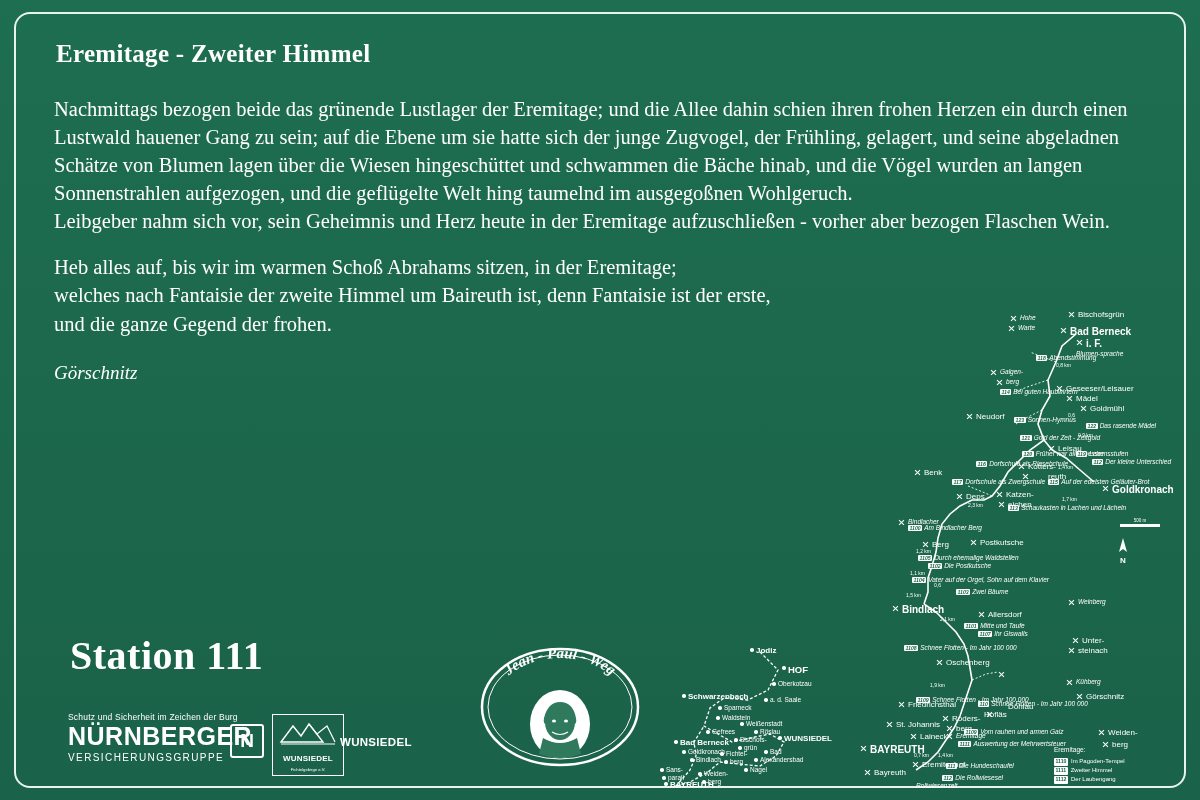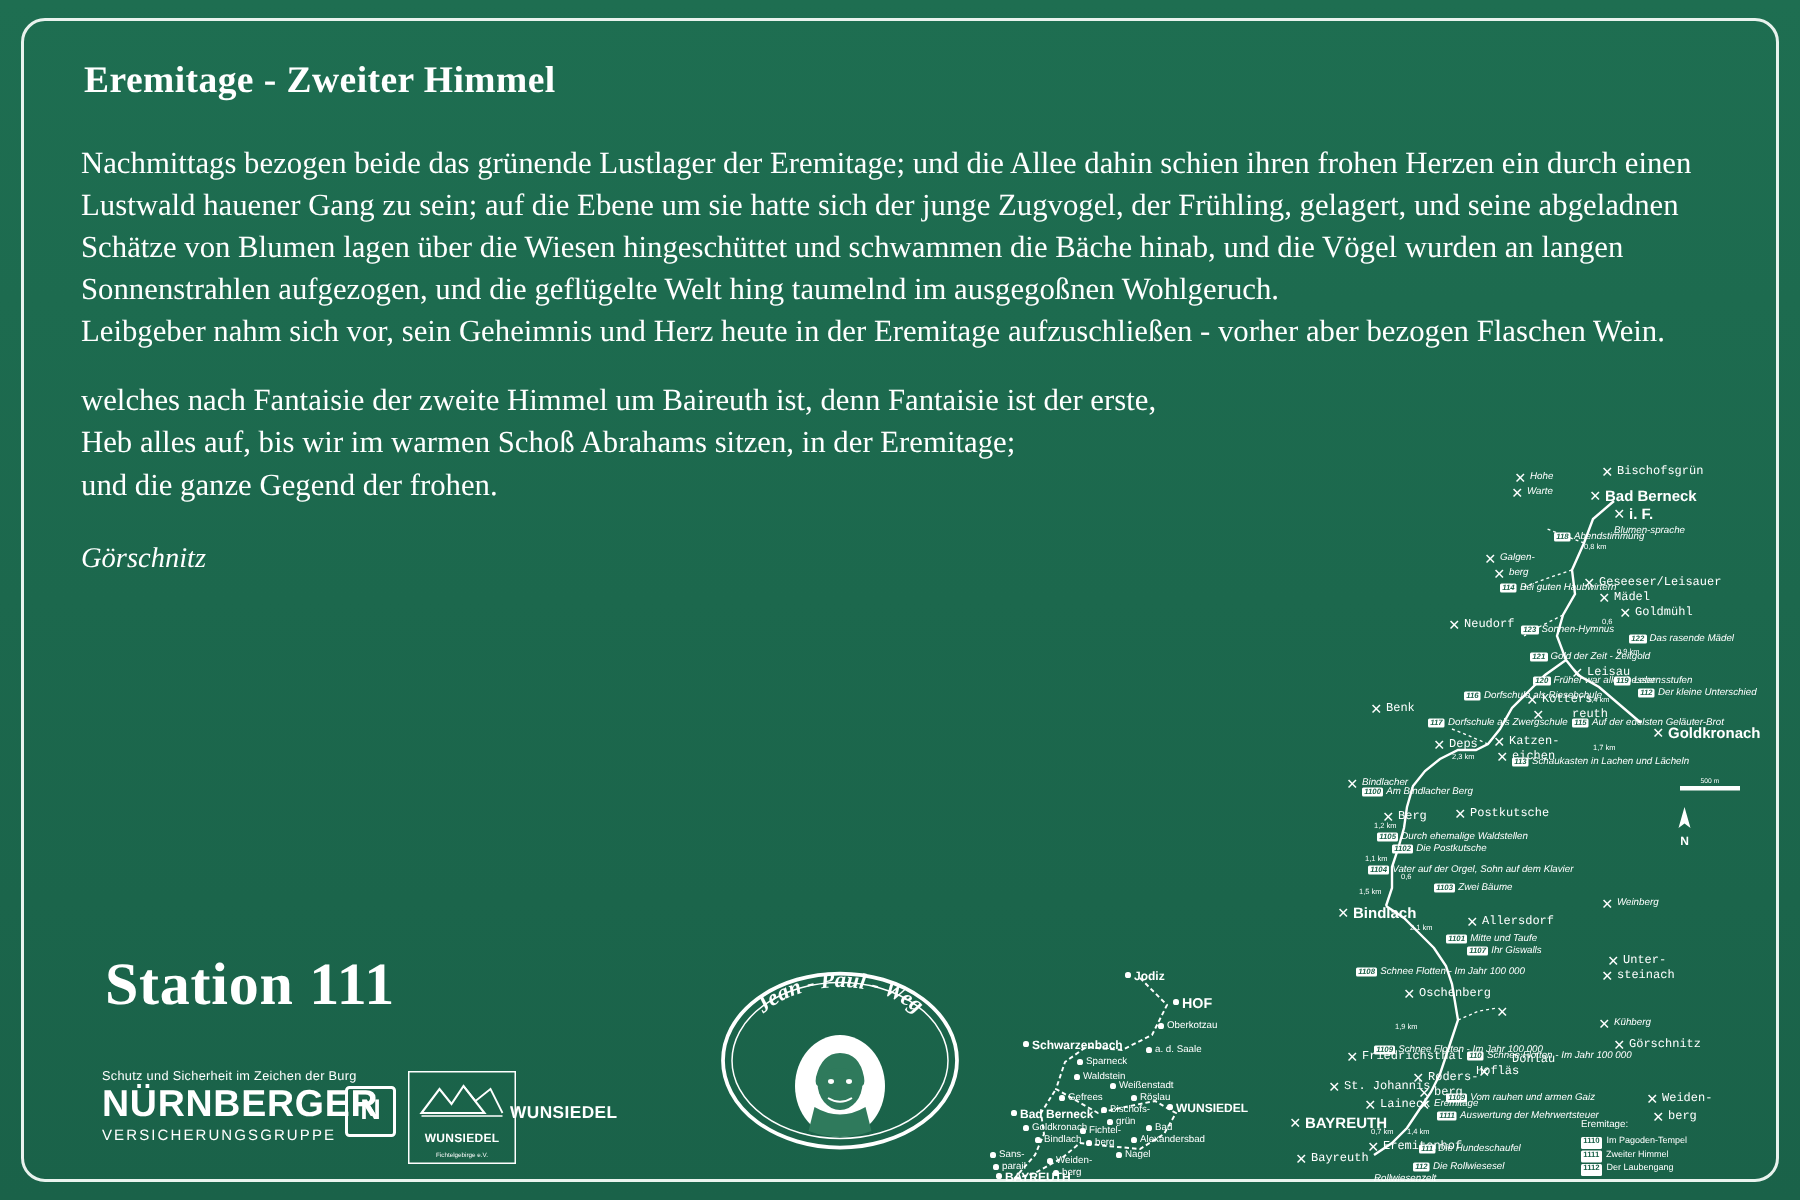--- a/index.html
+++ b/index.html
@@ -194,21 +194,21 @@
     height: 490px;
     font-family: "Liberation Sans", sans-serif;
     color: #ffffff;
   }
   .dm-label {
     position: absolute;
     font-size: 6.5px;
     white-space: nowrap;
     line-height: 1.15;
   }
-  .dm-label.town { font-size: 8px; font-family: Liberation Mono, monospace; }
+  .dm-label.town { font-size: 8px; }
   .dm-label.city { font-size: 10px; font-weight: bold; }
   .dm-label.italic { font-style: italic; }
   .dm-num {
     position: absolute;
     font-size: 5.2px;
     font-weight: bold;
     background: #ffffff;
     color: #1a6249;
     padding: 0px 1.5px;
     border-radius: 1px;
@@ -275,22 +275,22 @@
 <body>
 
 <div id="board">
 
   <div class="title">Eremitage - Zweiter Himmel</div>
 
   <div class="body-text">
     <p class="para">Nachmittags bezogen beide das grünende Lustlager der Eremitage; und die Allee dahin schien ihren frohen Herzen ein durch einen Lustwald hauener Gang zu sein; auf die Ebene um sie hatte sich der junge Zugvogel, der Frühling, gelagert, und seine abgeladnen Schätze von Blumen lagen über die Wiesen hingeschüttet und schwammen die Bäche hinab, und die Vögel wurden an langen Sonnenstrahlen aufgezogen, und die geflügelte Welt hing taumelnd im ausgegoßnen Wohlgeruch.</p>
     <p class="para">Leibgeber nahm sich vor, sein Geheimnis und Herz heute in der Eremitage aufzuschließen - vorher aber bezogen Flaschen Wein.</p>
     <div class="gap"></div>
+    <p class="para">Heb alles auf, bis wir im warmen Schoß Abrahams sitzen, in der Eremitage;</p>
     <p class="para">welches nach Fantaisie der zweite Himmel um Baireuth ist, denn Fantaisie ist der erste,</p>
-    <p class="para">Heb alles auf, bis wir im warmen Schoß Abrahams sitzen, in der Eremitage;</p>
     <p class="para">und die ganze Gegend der frohen.</p>
     <div class="signature">Görschnitz</div>
   </div>
 
   <div class="station">Station 111</div>
 
   <div class="sponsor-nuernberger">
     <div class="sp-top">Schutz und Sicherheit im Zeichen der Burg</div>
     <div class="sp-main">NÜRNBERGER</div>
     <div class="sp-sub">VERSICHERUNGSGRUPPE</div>

